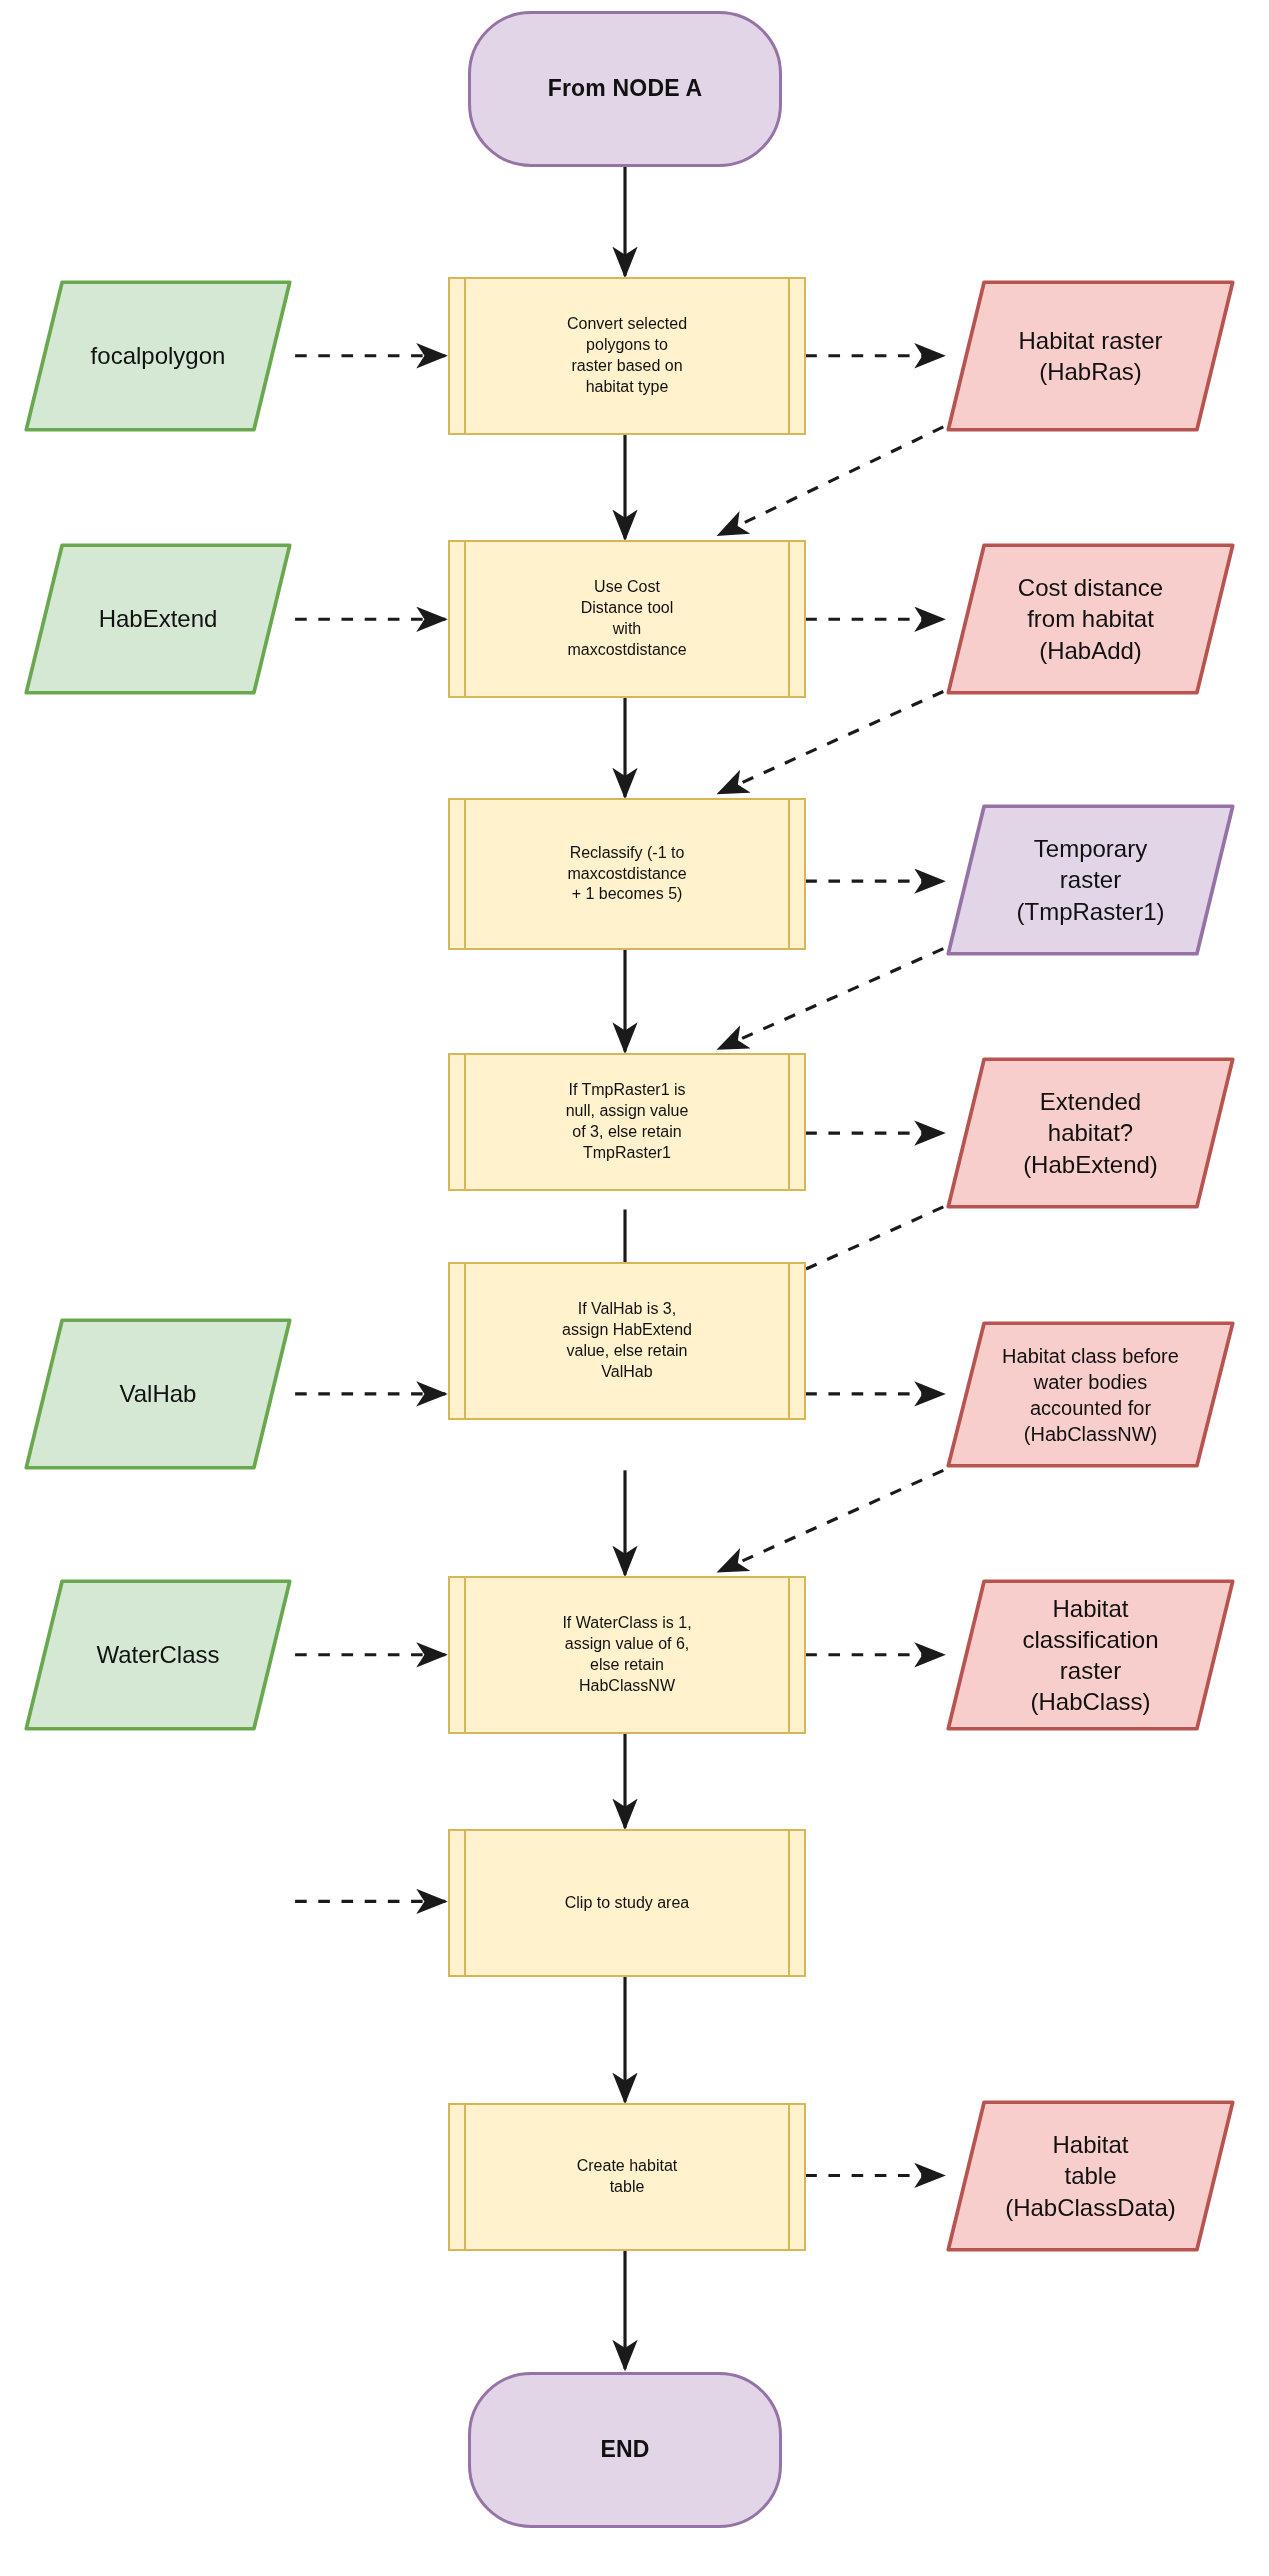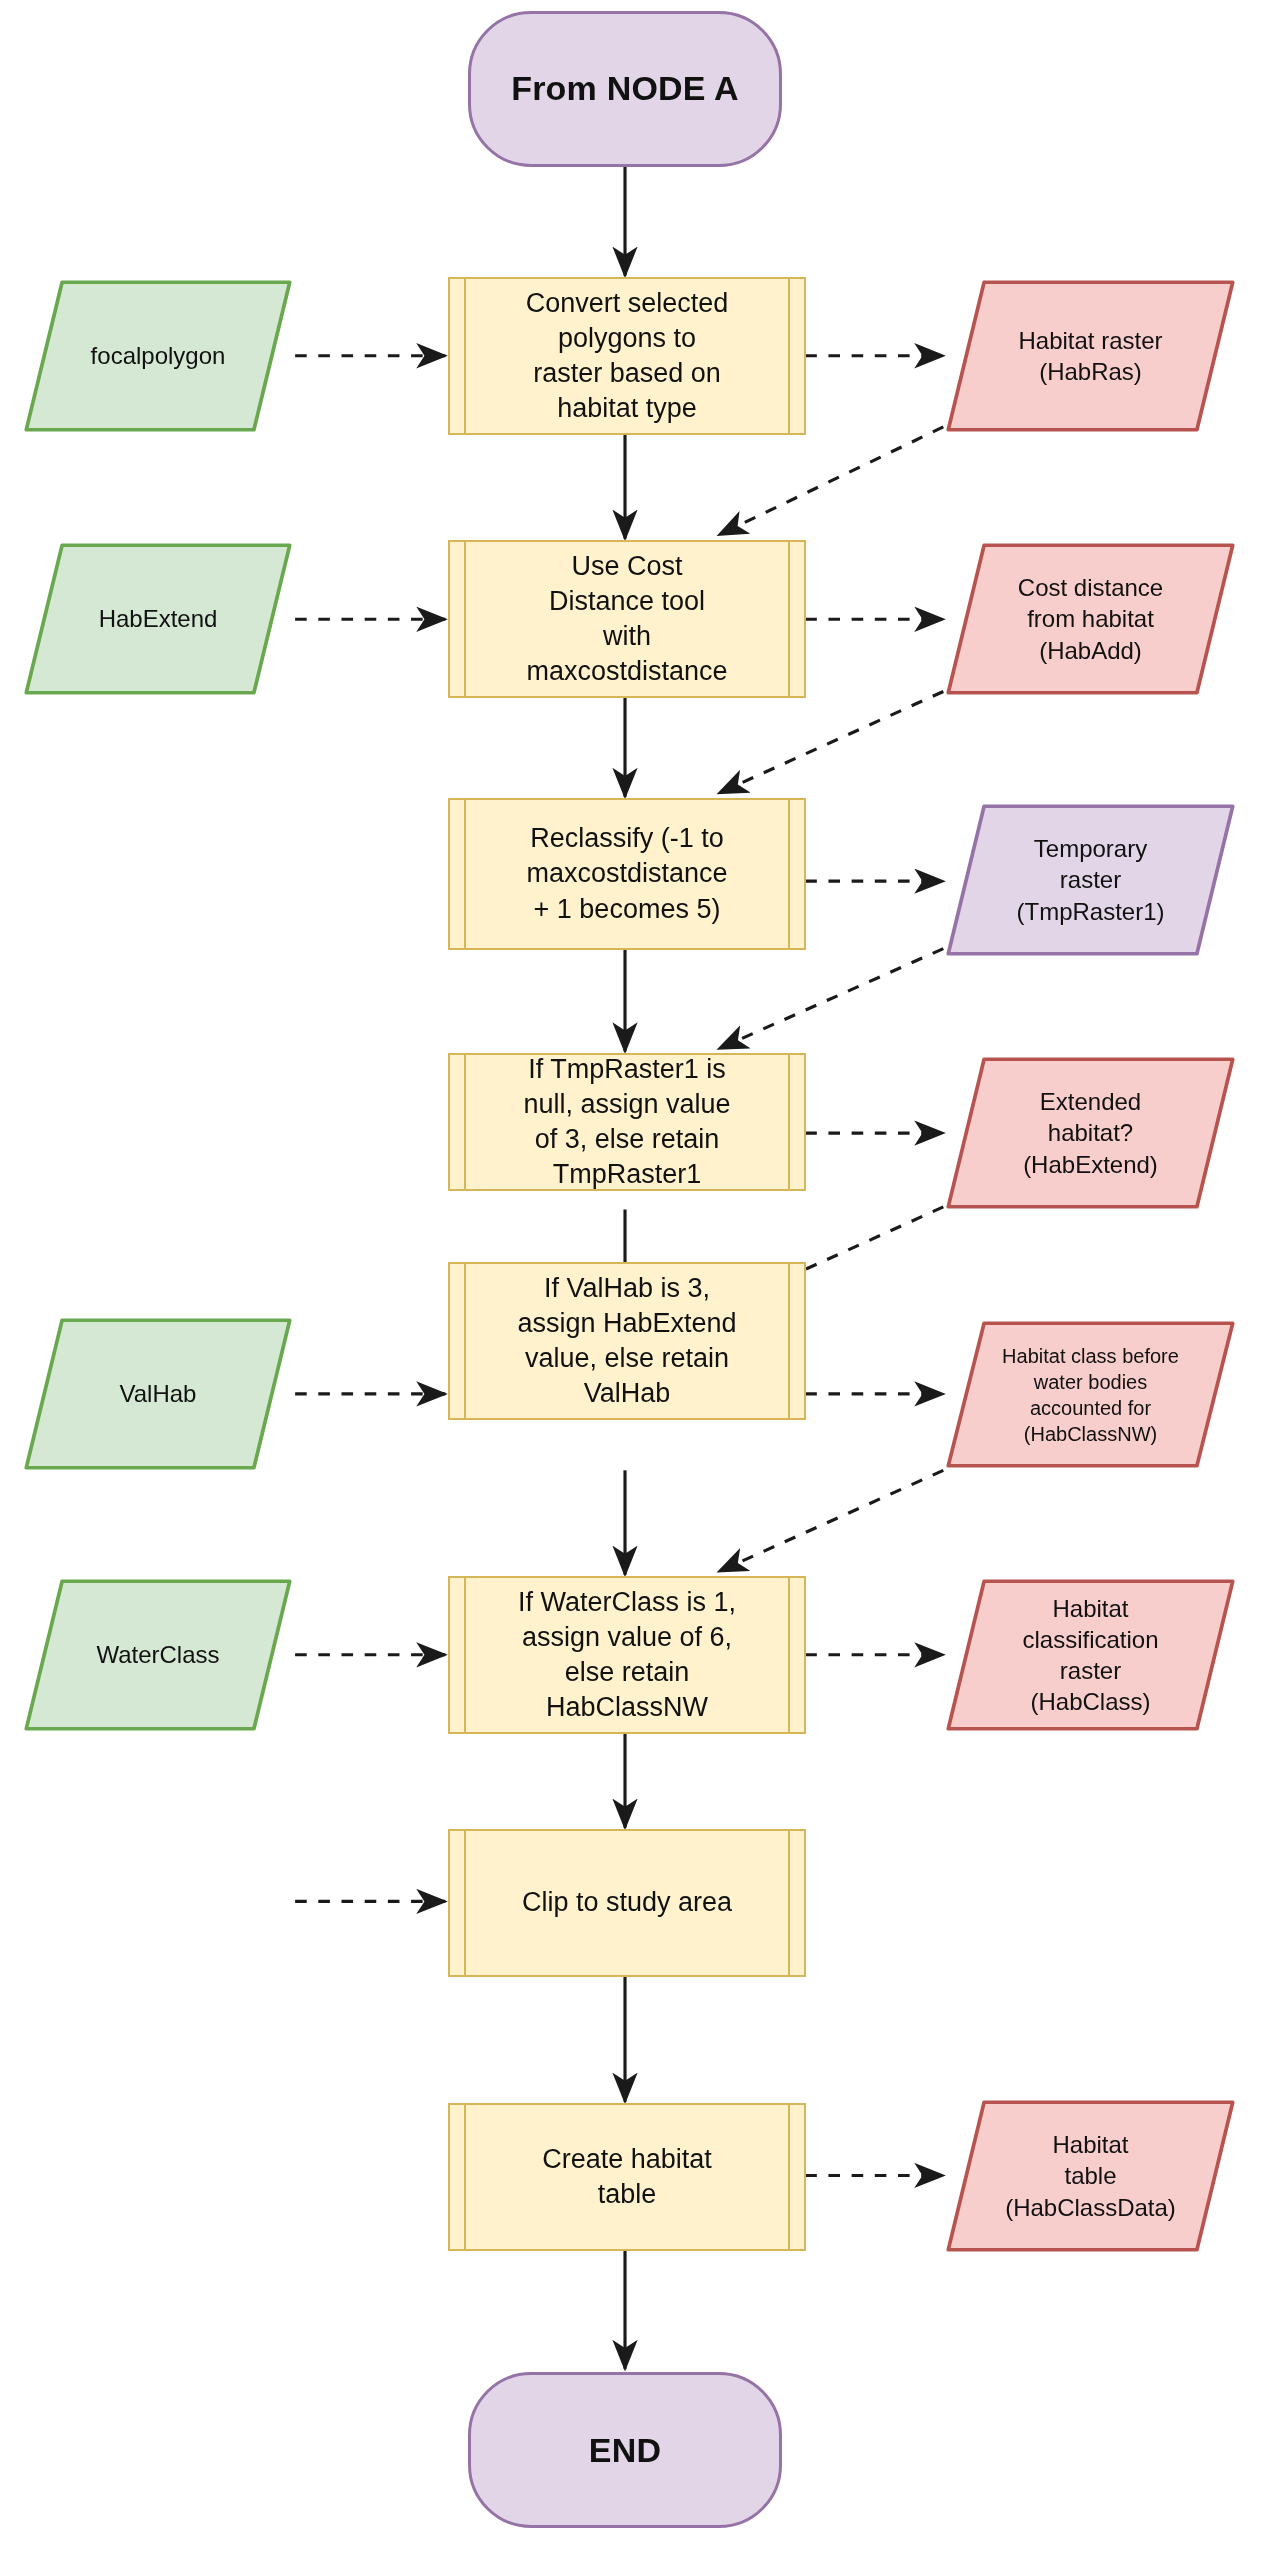--- a/index.html
+++ b/index.html
@@ -38,30 +38,30 @@
     padding:0 5.3px;
     box-sizing:border-box;
     white-space:pre-line;
   }
 
   
   .terminal{
     background:#e1d5e7;
     border:3.7px solid #9673a6;
     border-radius:63px;
-    font-size:34px;
+    font-size:23px;
     font-weight:bold;
     letter-spacing:0.2px;
   }
 
   
   .process{
     background:#fff2cc;
     border:2.1px solid #d6b656;
-    font-size:27px;
+    font-size:16px;
   }
   .process::before,
   .process::after{
     content:"";
     position:absolute;
     top:-2.1px;
     bottom:-2.1px;
     width:2.1px;
     background:#d6b656;
     z-index:2;

